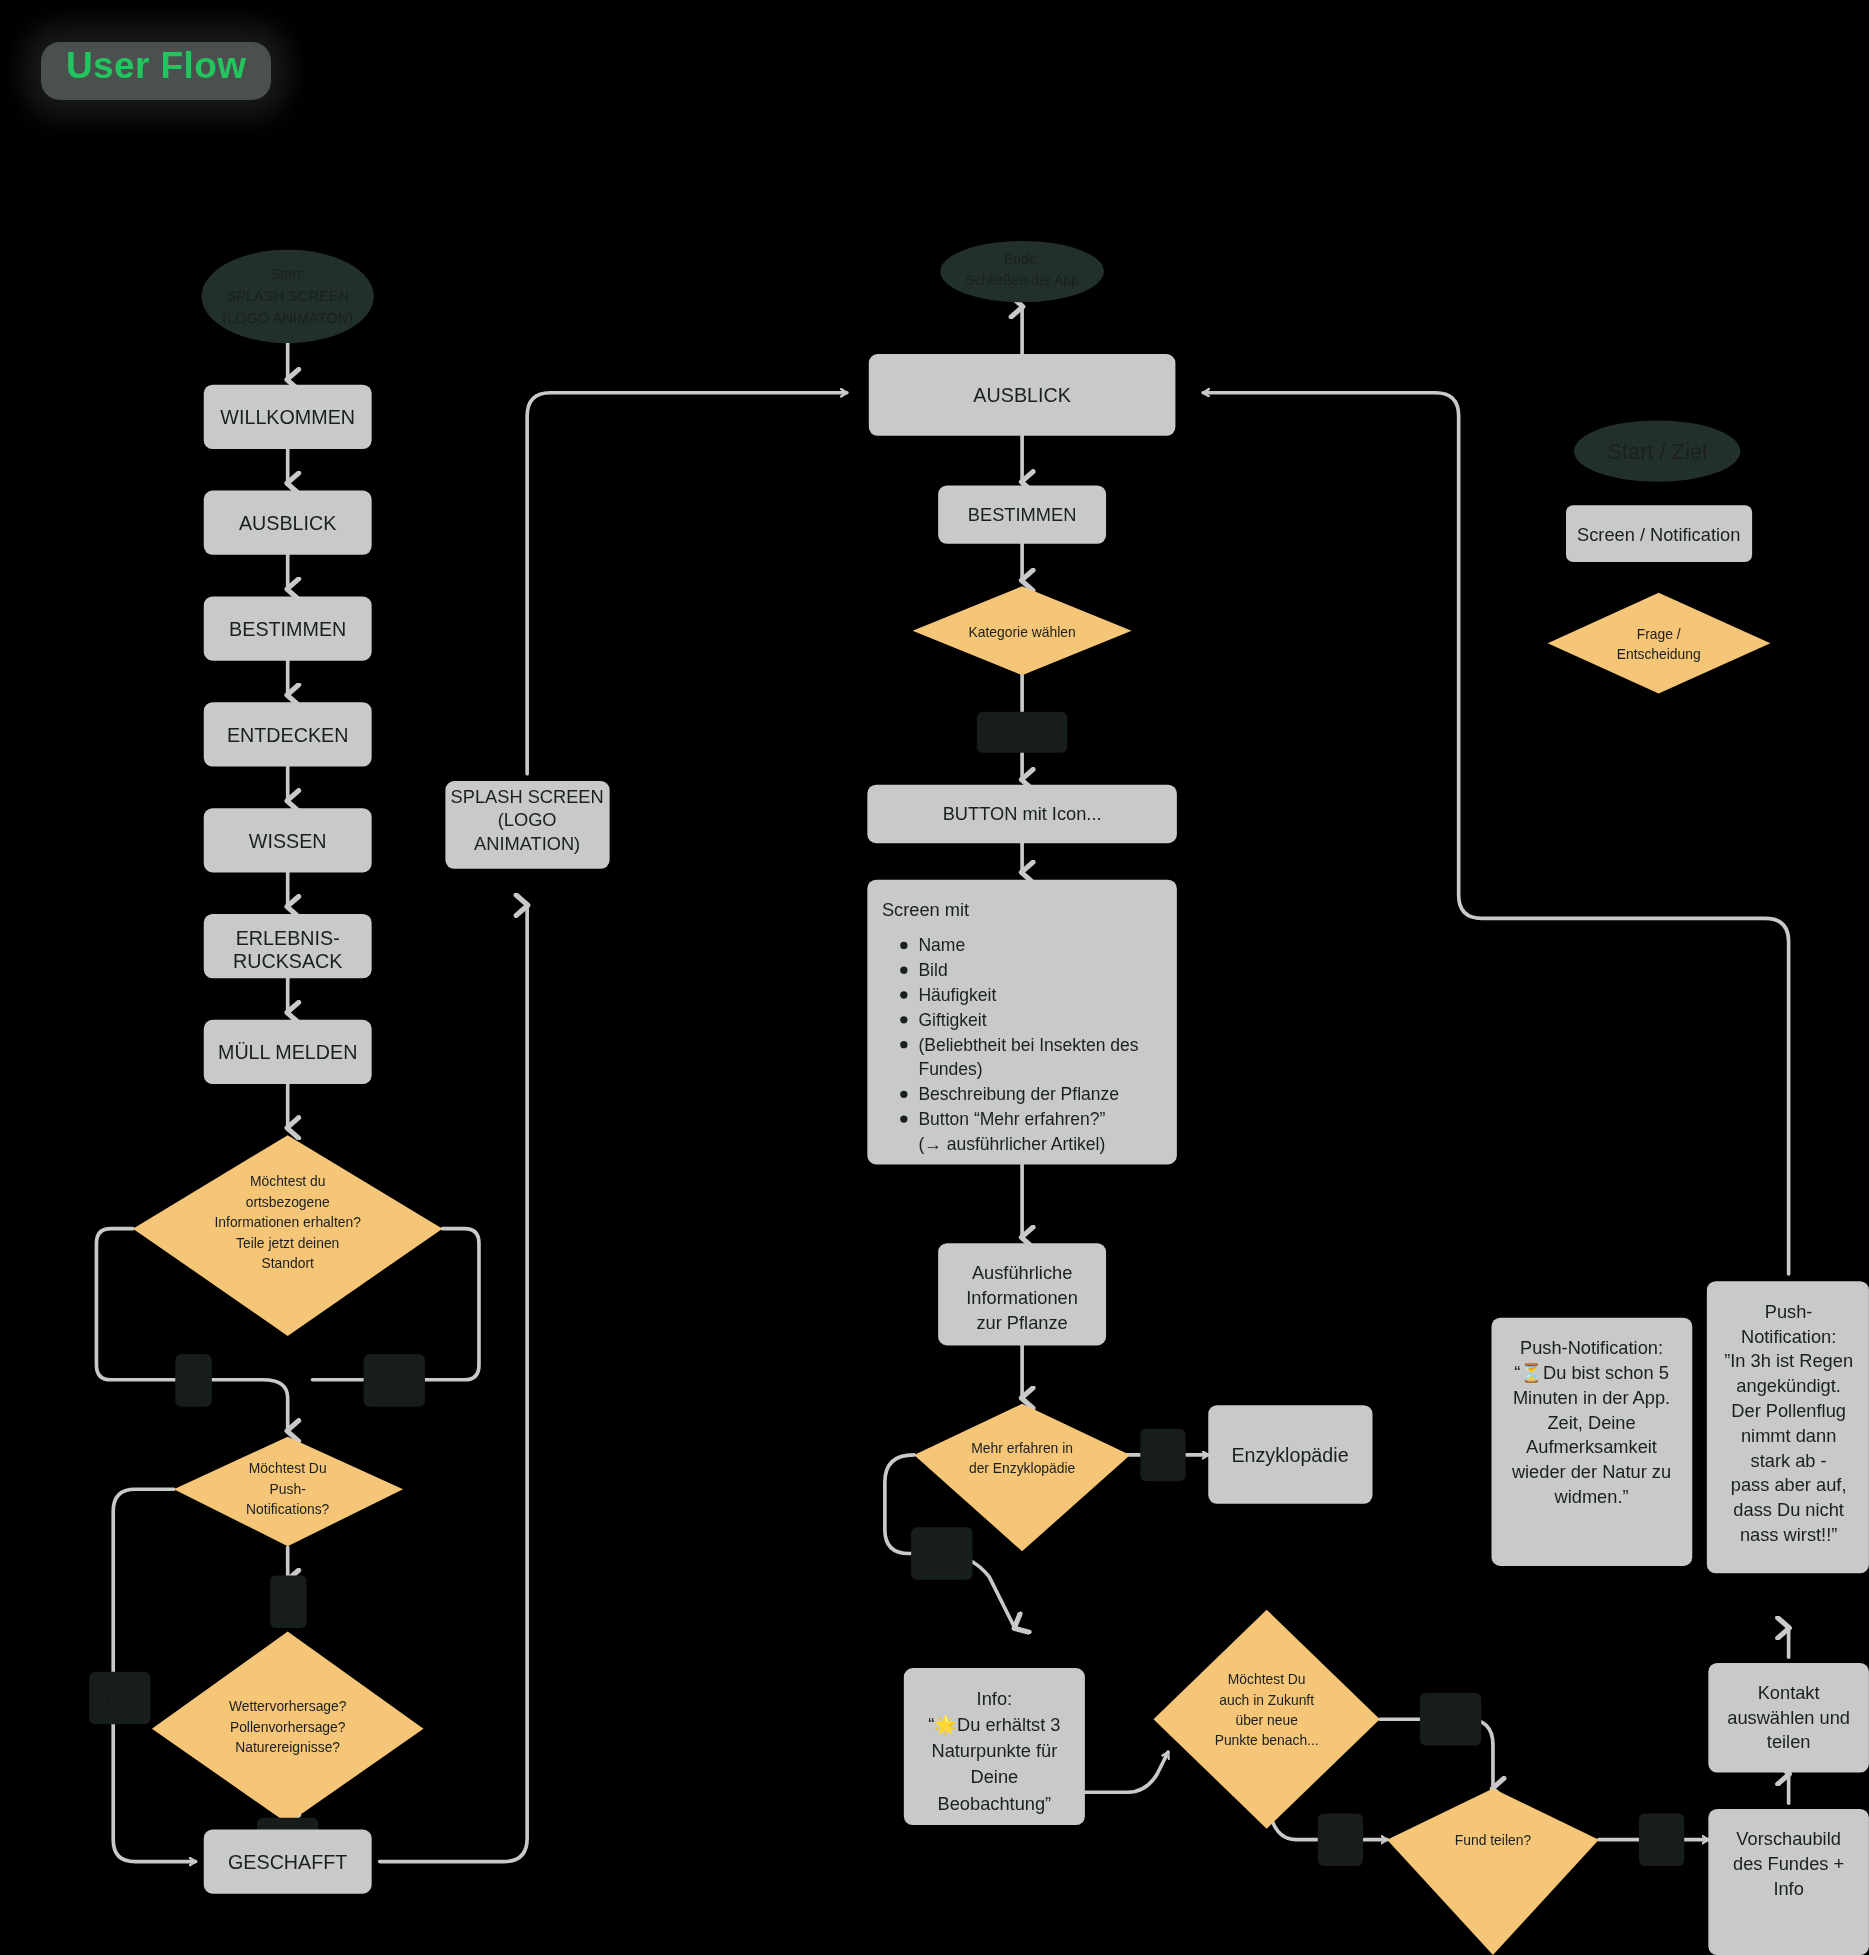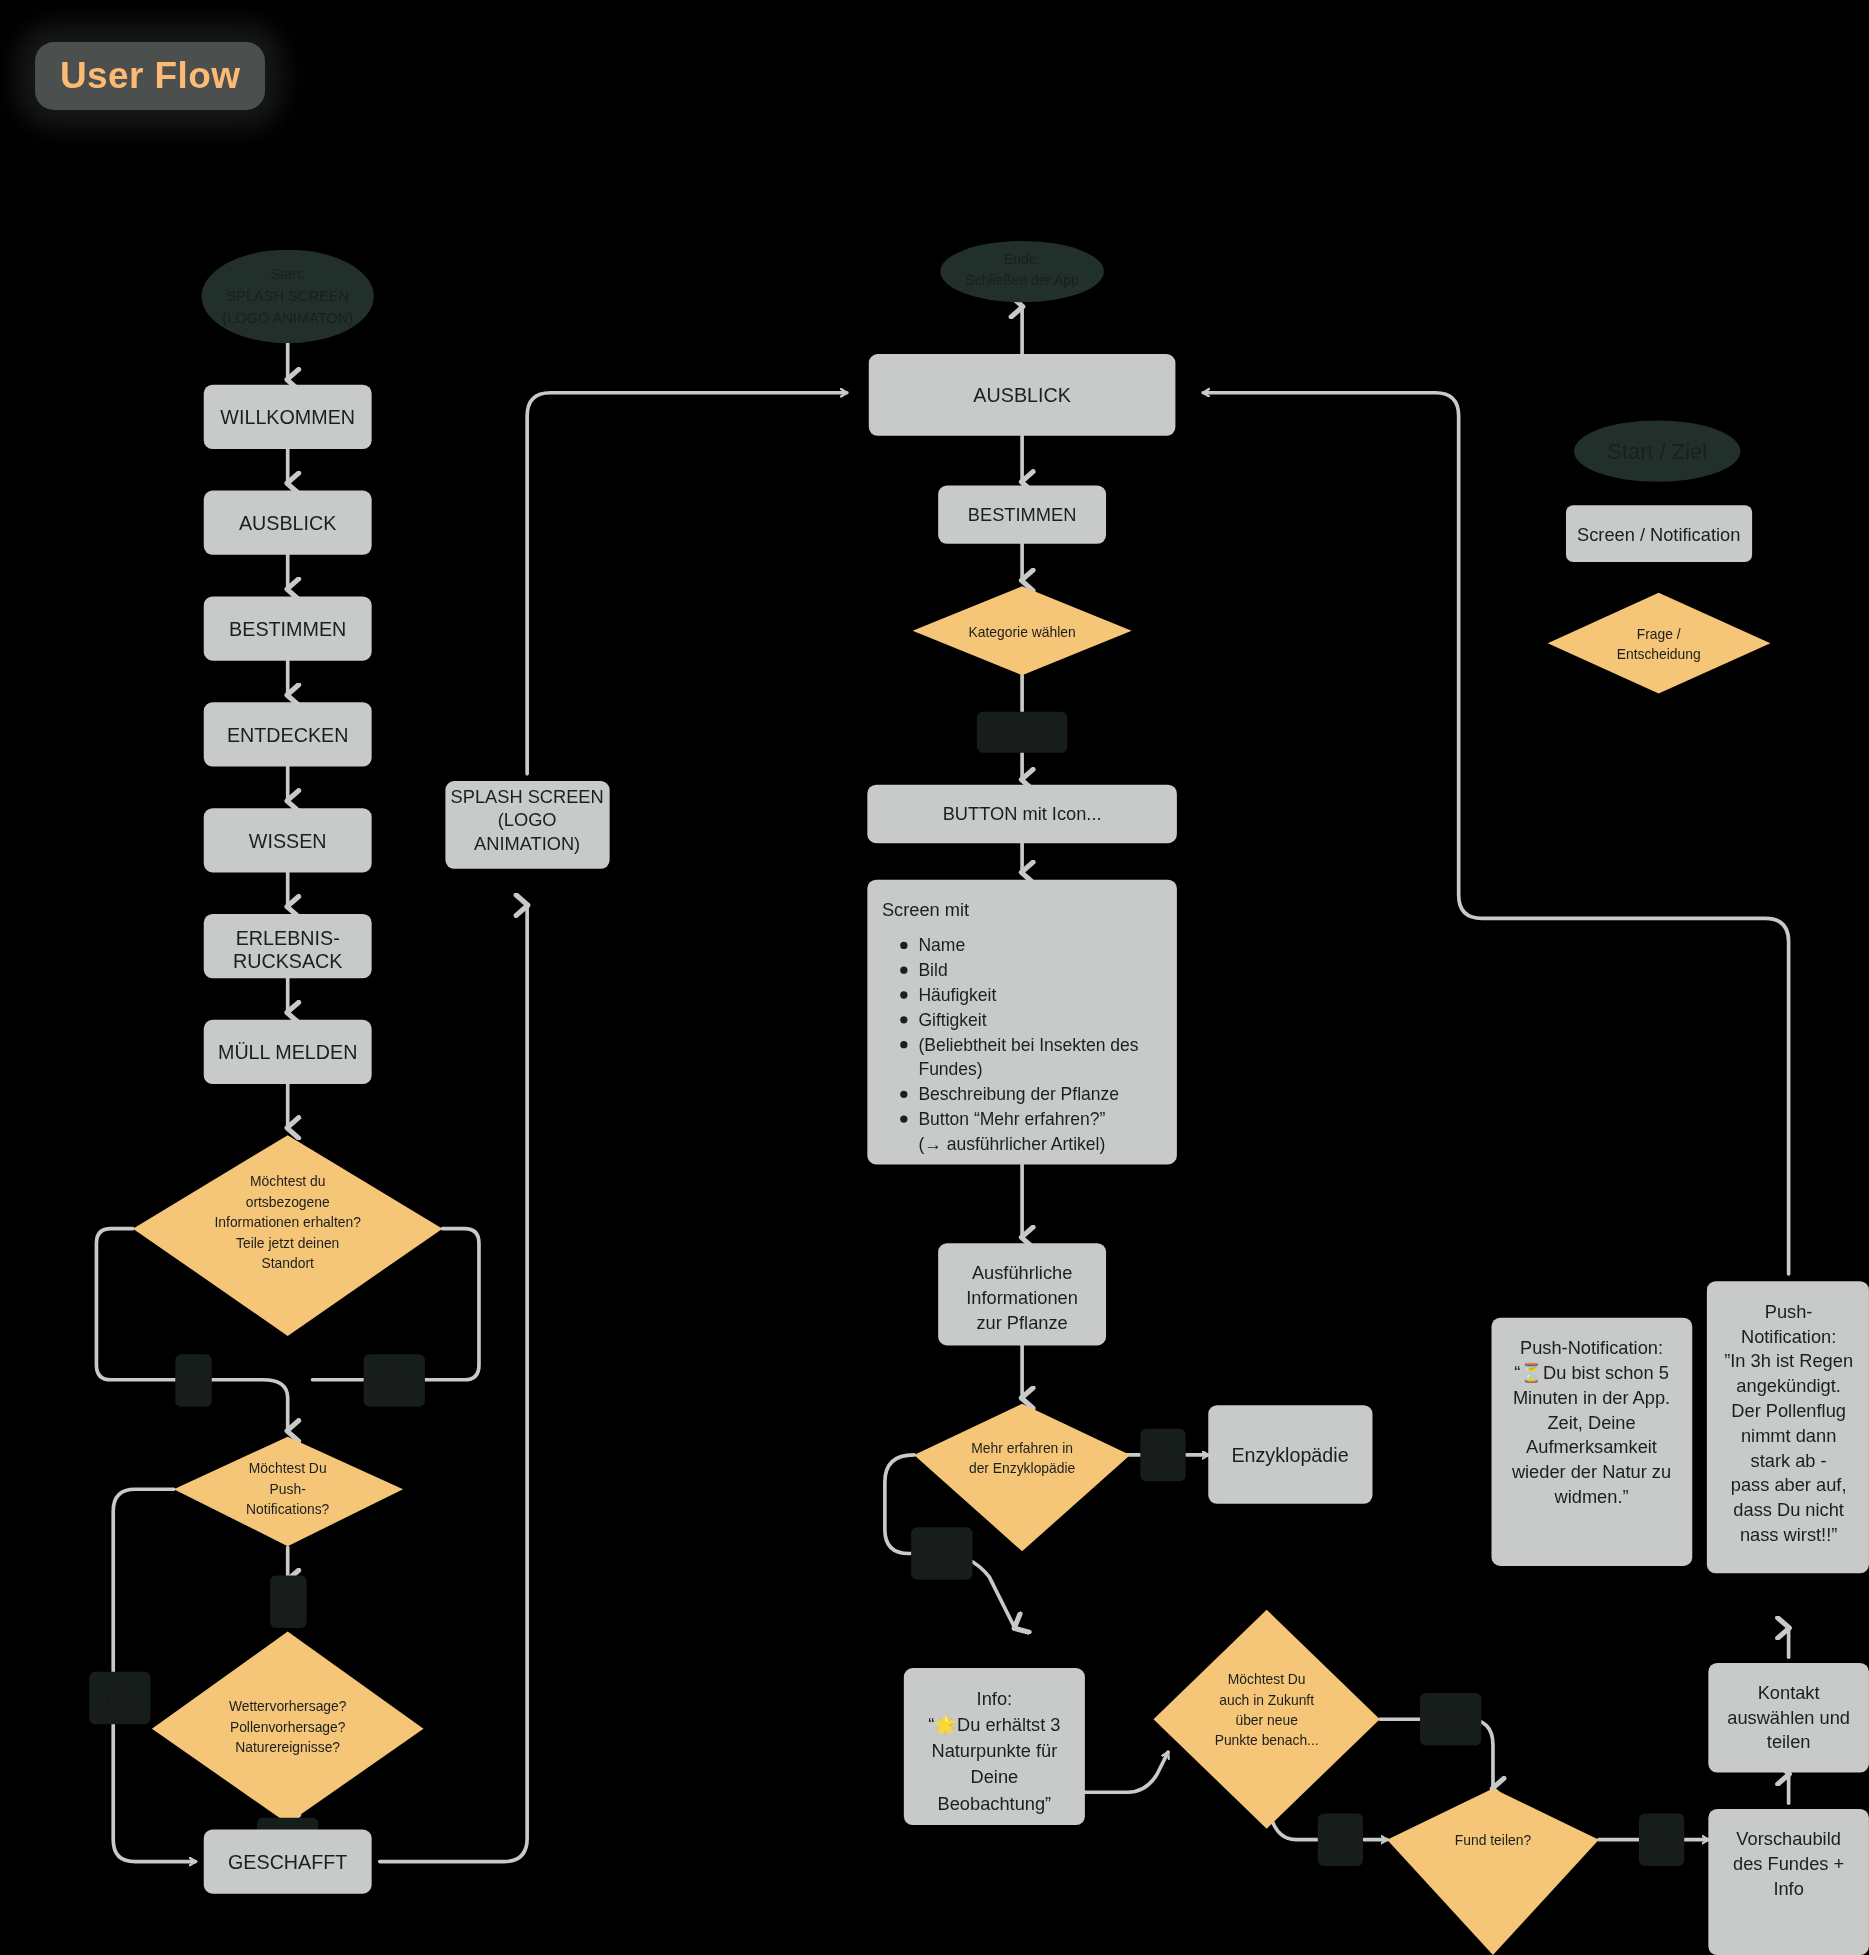--- a/index.html
+++ b/index.html
@@ -1,22 +1,22 @@
 <!DOCTYPE html>
 <html style="font-size:11.7px"><head>
 <meta charset="utf-8">
 <style>
   html,body{margin:0;padding:0;background:#000;}
   body{width:1869px;height:1955px;position:relative;overflow:hidden;
        font-family:"Liberation Sans", sans-serif;}
   #canvas{position:absolute;inset:0;width:1869px;height:1955px;}
   .title-badge{
-    position:absolute;left:35px;top:42px;
-    background:#4b4f4e;color:#fdba74;
-    border-radius:19px;padding:13px 25px 13px 25px;
+    position:absolute;left:41px;top:42px;
+    background:#4b4f4e;color:#22c55e;
+    border-radius:19px;padding:3px 25px 13px 25px;
     font-size:37px;font-weight:bold;letter-spacing:0.4px;
     box-shadow:0 0 25px 19px rgba(40,42,41,0.55);
   }
   svg text{fill:#1b1f1e;}
   .nodetxt{font-family:"Liberation Sans",sans-serif;}
 </style>
 </head>
 <body>
 
 <div class="title-badge">User Flow</div>

